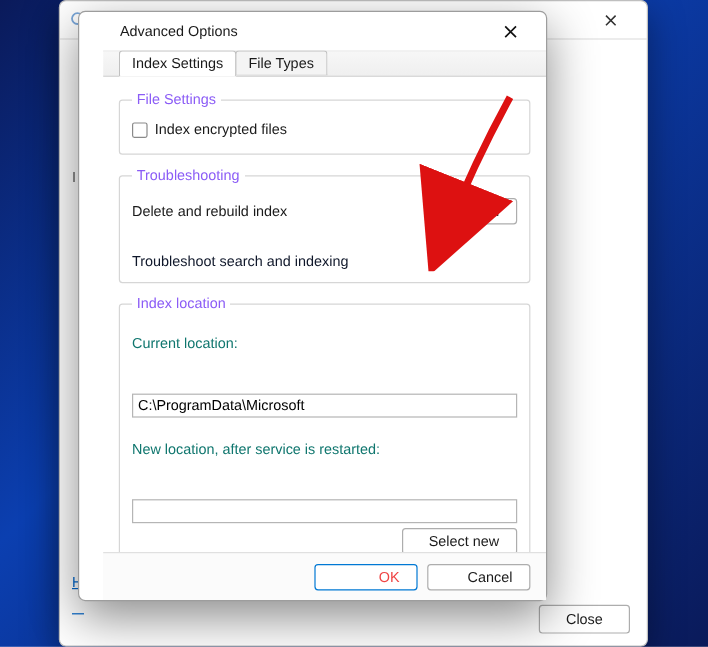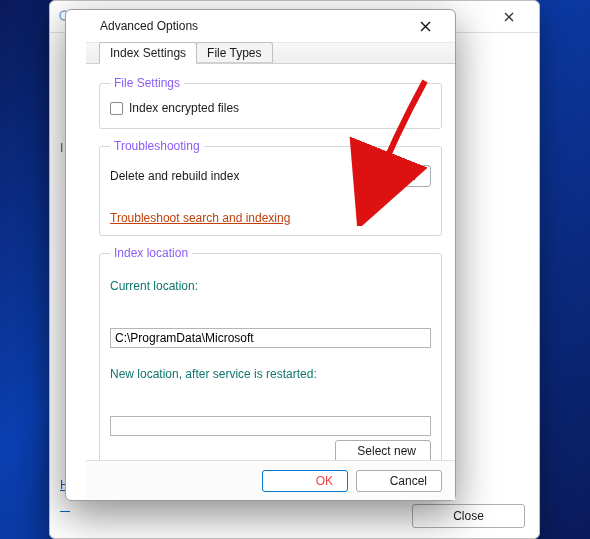--- a/index.html
+++ b/index.html
@@ -10,21 +10,21 @@
   .bg-window { position:absolute; left:49px; top:0; width:491px; height:539px; background:#fff; border:1px solid #bfbfbf; border-radius:6px; box-shadow:0 10px 30px rgba(0,0,0,.4); }
   .bg-titlebar { height:32px; display:flex; align-items:center; padding:0 8px; border-bottom:1px solid #e0e0e0; }
   .bg-icon { width:16px; height:16px; margin-right:6px; color:#7aa7d9; display:flex; }
   .bg-title { color:#6b6b6b; }
   .bg-close { margin-left:auto; width:44px; height:100%; display:flex; align-items:center; justify-content:center; color:#555; }
   .bg-close svg{width:10px;height:10px}
   .bg-body { position:relative; height:calc(100% - 32px); }
   .bg-i { position:absolute; left:10px; top:108px; color:#5b5b5b; }
   .bg-h-link { position:absolute; left:10px; bottom:46px; color:#0066cc; text-decoration:underline; cursor:pointer; }
   .bg-h-under { position:absolute; left:10px; bottom:26px; width:10px; height:1px; background:#0066cc; }
-  .bg-btn-close { position:absolute; right:14px; bottom:10px; width:113px; height:24px; background:#fff; border:1px solid #adadad; border-radius:3px; display:flex; align-items:center; justify-content:center; }
+  .bg-btn-close { position:absolute; right:14px; bottom:10px; width:76px; height:24px; background:#fff; border:1px solid #adadad; border-radius:3px; display:flex; align-items:center; justify-content:center; }
 
   
   .dlg { position:absolute; left:65px; top:9px; width:391px; height:492px; background:#fff; border:1px solid #9d9d9d; border-radius:6px; box-shadow:0 14px 40px rgba(0,0,0,.45); display:flex; flex-direction:column;padding-left:20px; }
   .dlg-titlebar { height:32px; display:flex; align-items:center; padding:0 10px 0 14px; }
   .dlg-title { font-size:12px; color:#1a1a1a; }
   .dlg-close { margin-left:auto; width:40px; height:100%; display:flex; align-items:center; justify-content:center; cursor:pointer; }
   .dlg-close svg{width:11px;height:11px}
 
   .tabstrip { height:22px; display:flex; align-items:flex-end; padding-left:13px; background:linear-gradient(#f7f7f7,#efefef); border-top:1px solid #e9e9e9; border-bottom:1px solid #d0d0d0; }
   .tab { height:21px; padding:0 10px; display:flex; align-items:center; border:1px solid #c0c0c0; background:#f4f4f4; border-bottom:1px solid #d0d0d0; border-top-left-radius:3px; border-top-right-radius:3px; margin-right:-1px; cursor:pointer; font-size:12px; }
@@ -34,21 +34,21 @@
 
   fieldset { border:1px solid #d6d6d6; border-radius:3px; margin:4px 0 10px; padding:8px 10px 10px; }
   legend { padding:0 4px; font-size:12px; color:#8b5cf6; }
 
   .check-row { display:flex; align-items:center; gap:6px; margin:3px 0; }
   .chk { width:13px; height:13px; border:1px solid #8a8a8a; border-radius:2px; background:#fff; cursor:pointer; flex-shrink:0; }
 
   .ts-row { display:flex; align-items:center; justify-content:space-between; margin:4px 0 10px; }
   .btn { height:22px; min-width:70px; padding:0 14px; background:#fff; border:1px solid #adadad; border-radius:3px; display:inline-flex; align-items:center; justify-content:flex-end; cursor:pointer; font-size:12px; }
   .btn.primary { border-color:#0078d4; color:#ef4444; }
-  .link { color:#c2410c; text-decoration:underline; cursor:pointer; font-size:12px; }
+  .link { color:#0f172a; cursor:pointer; font-size:12px; }
 
   .lbl { color:#0f766e; margin-bottom:2px; display:block;margin-top:11px; }
   .txt { width:100%; height:20px; border:1px solid #b5b5b5; padding:2px 4px; font-size:12px; background:#fff;margin-top:33px; }
 
   .newrow { display:flex; justify-content:flex-end; margin-top:4px; }
 
   .footer { height:40px; border-top:1px solid #e0e0e0; display:flex; align-items:center; justify-content:flex-end; gap:8px; padding:0 13px; background:#fbfbfb; }
   .footer .btn { width:86px; }
 
   .help-row { margin-top:2px; }

